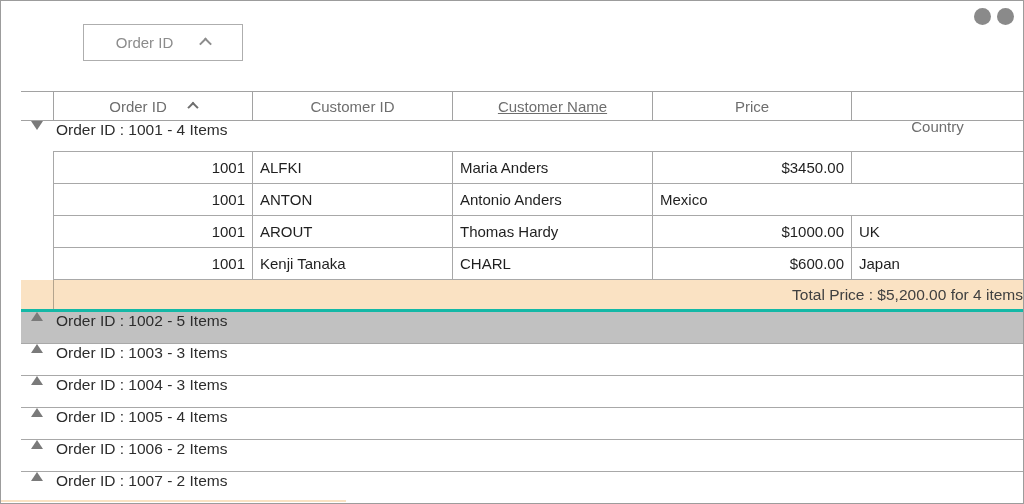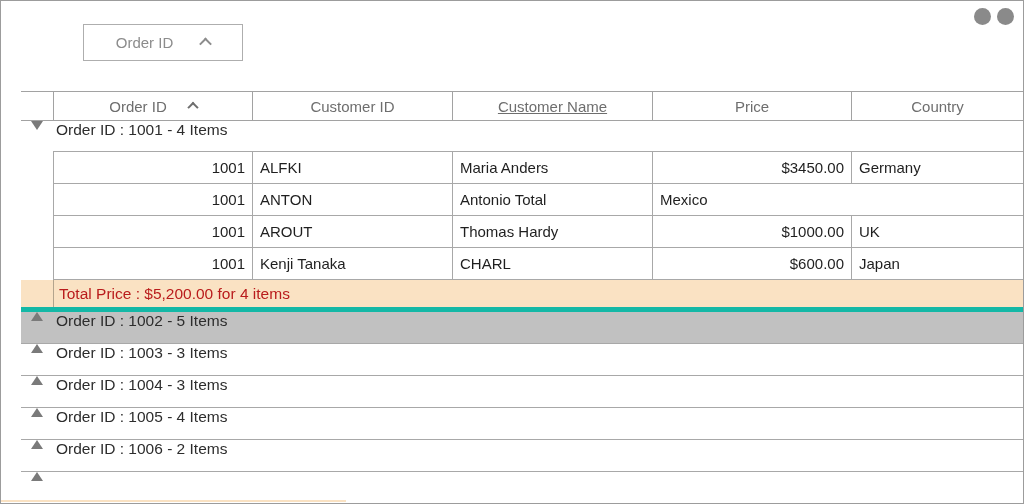--- a/index.html
+++ b/index.html
@@ -28,21 +28,21 @@
   .header { display:flex; height:30px; border-top:1px solid #a2a2a2; border-bottom:1px solid #a2a2a2;
             color:#6e6e6e; font-size:15px; }
   .hcell { display:flex; align-items:center; justify-content:center; gap:22px;
            border-right:1px solid #a2a2a2; height:100%; cursor:pointer; }
   .hcell:last-child { border-right:none; }
   .h-exp   { width:33px; }
   .h-order { width:199px; }
   .h-cust  { width:200px; }
   .h-name  { width:200px;text-decoration:underline; }
   .h-price { width:199px;align-items:center; }
-  .h-country { flex:1; }
+  .h-country { flex:1;margin-top:20px; }
   .hchev { width:8px; height:8px; border-width:2px; color:#6e6e6e; }
 
   
   .grow { display:flex; align-items:flex-start; height:32px; background:#fff;
           font-size:15.5px; color:#2d2d2d; cursor:pointer; border-bottom:1px solid #a8a8a8; }
   .grow.first { height:30px; border-bottom:none; }
   .grow.selected { background:#c1c1c1; }
   .grow.last { height:30px; border-bottom:none; }
   .tri { display:inline-block; width:0; height:0; margin-left:10px;
          border-left:6px solid transparent; border-right:6px solid transparent; }
@@ -57,22 +57,22 @@
   .cell { display:flex; align-items:center; height:100%; border-right:1px solid #a8a8a8;
           padding:0 7px; white-space:nowrap; overflow:hidden; }
   .c-orderid { width:199px; justify-content:flex-end; }
   .c-custid  { width:200px; }
   .c-name    { width:200px; }
   .c-price   { width:199px; justify-content:flex-end; }
   .c-country { flex:1; border-right:none; }
 
   
   .summary { position:relative; display:flex; align-items:center; height:32px;
-             background:#fae2c3; border-bottom:5px solid #14b8a6;
-             font-size:15.5px; color:#b91c1c; }
+             background:#fae2c3; border-bottom:3px solid #14b8a6;
+             font-size:15.5px; color:#404040;justify-content:flex-end; }
   .summary::before { content:""; position:absolute; left:32px; top:0; bottom:0;
                      width:1px; background:#b3a48d; }
   .summary span { margin-left:38px; }
 
   
   .bottom-strip { position:absolute; left:0; bottom:1px; width:345px; height:2px;
                   background:#fae2c3; }
 </style>
 </head>
 <body>
@@ -114,26 +114,25 @@
     <span class="tri tri-down"></span>
     <span class="glabel">Order ID : 1001 - 4 Items</span>
   </div>
 
   <div class="data-block">
     <div class="data-row">
       <div class="cell c-orderid">1001</div>
       <div class="cell c-custid">ALFKI</div>
       <div class="cell c-name">Maria Anders</div>
       <div class="cell c-price">$3450.00</div>
-      <div class="cell c-country">Germany</div>
     </div>
     <div class="data-row">
       <div class="cell c-orderid">1001</div>
       <div class="cell c-custid">ANTON</div>
-      <div class="cell c-name">Antonio Total</div>
+      <div class="cell c-name">Antonio Anders</div>
       <div class="cell c-country">Mexico</div>
     </div>
     <div class="data-row">
       <div class="cell c-orderid">1001</div>
       <div class="cell c-custid">AROUT</div>
       <div class="cell c-name">Thomas Hardy</div>
       <div class="cell c-price">$1000.00</div>
       <div class="cell c-country">UK</div>
     </div>
     <div class="data-row">
@@ -164,16 +163,17 @@
   <div class="grow">
     <span class="tri tri-up"></span>
     <span class="glabel">Order ID : 1005 - 4 Items</span>
   </div>
   <div class="grow">
     <span class="tri tri-up"></span>
     <span class="glabel">Order ID : 1006 - 2 Items</span>
   </div>
   <div class="grow last">
     <span class="tri tri-up"></span>
+    <span class="glabel">Order ID : 1007 - 2 Items</span>
   </div>
 
   <div class="bottom-strip"></div>
 </div>
 
 </body></html>

